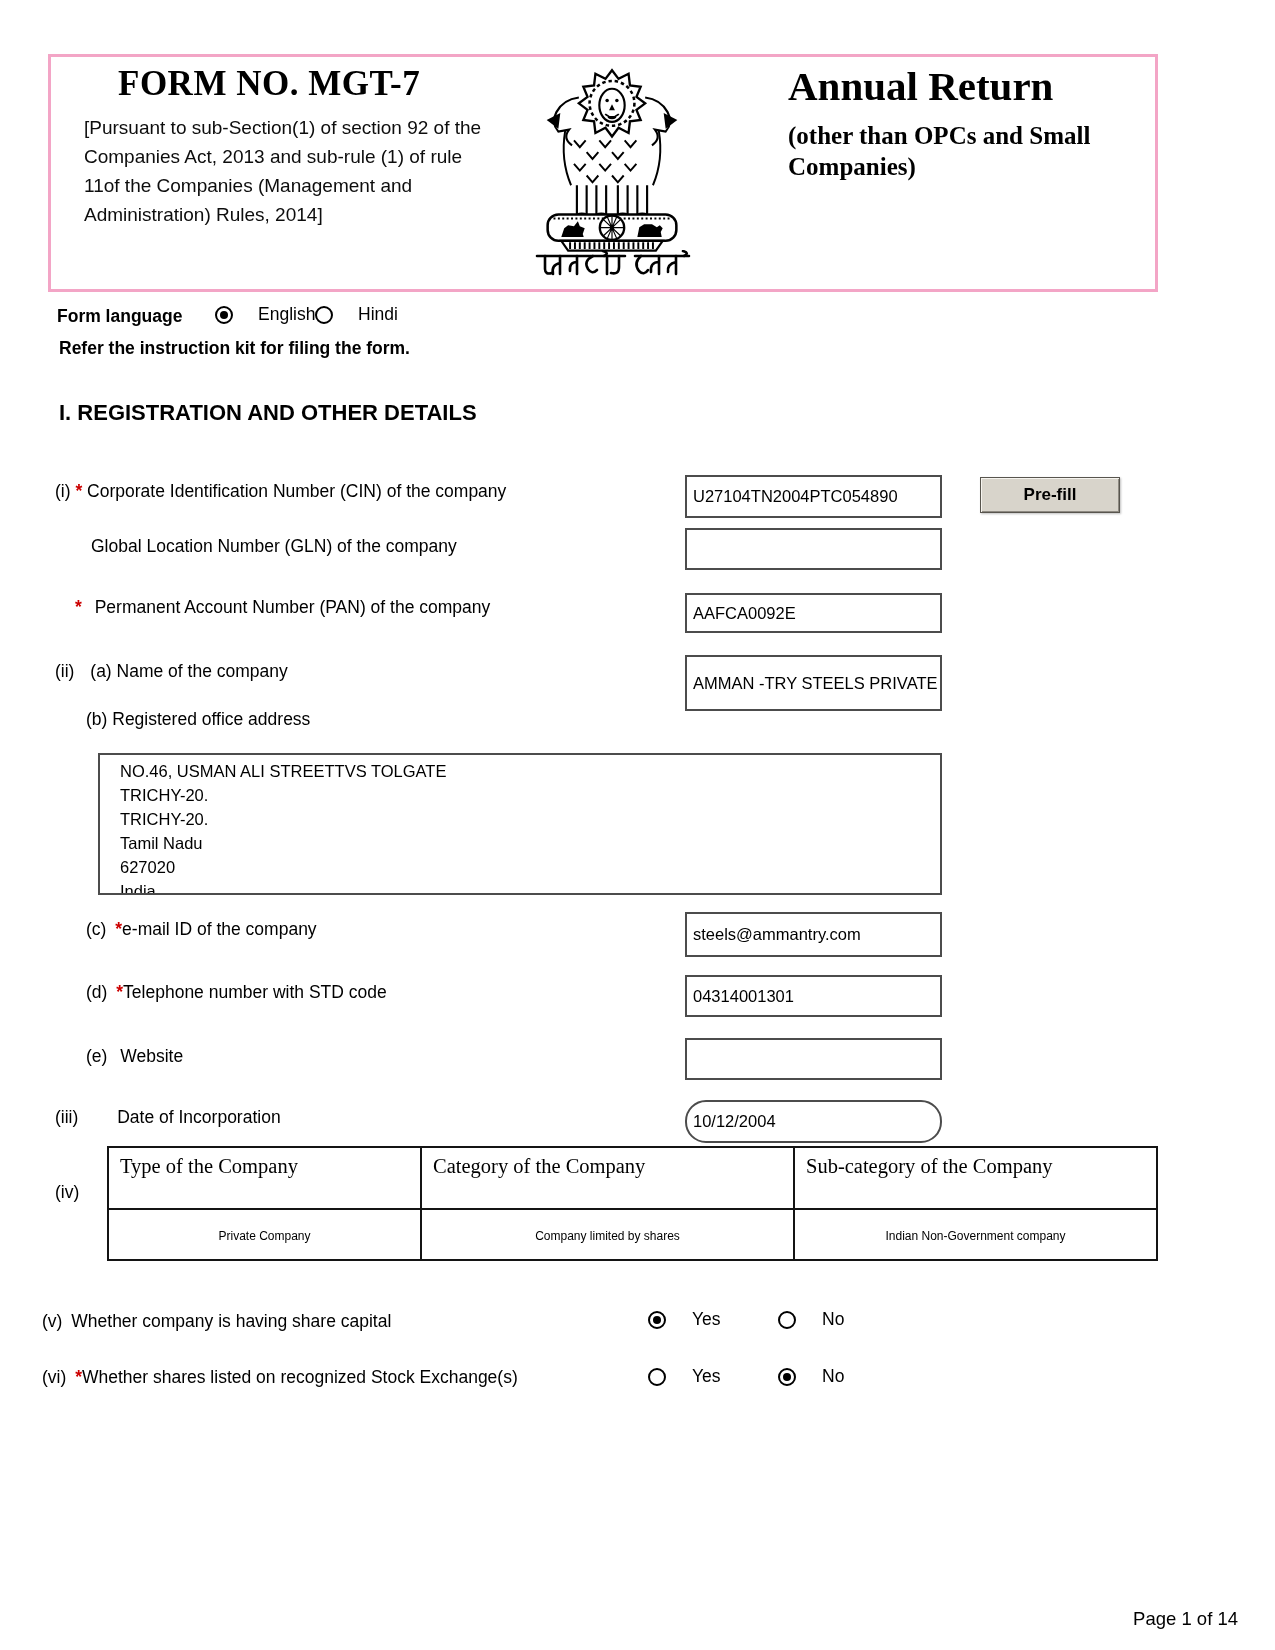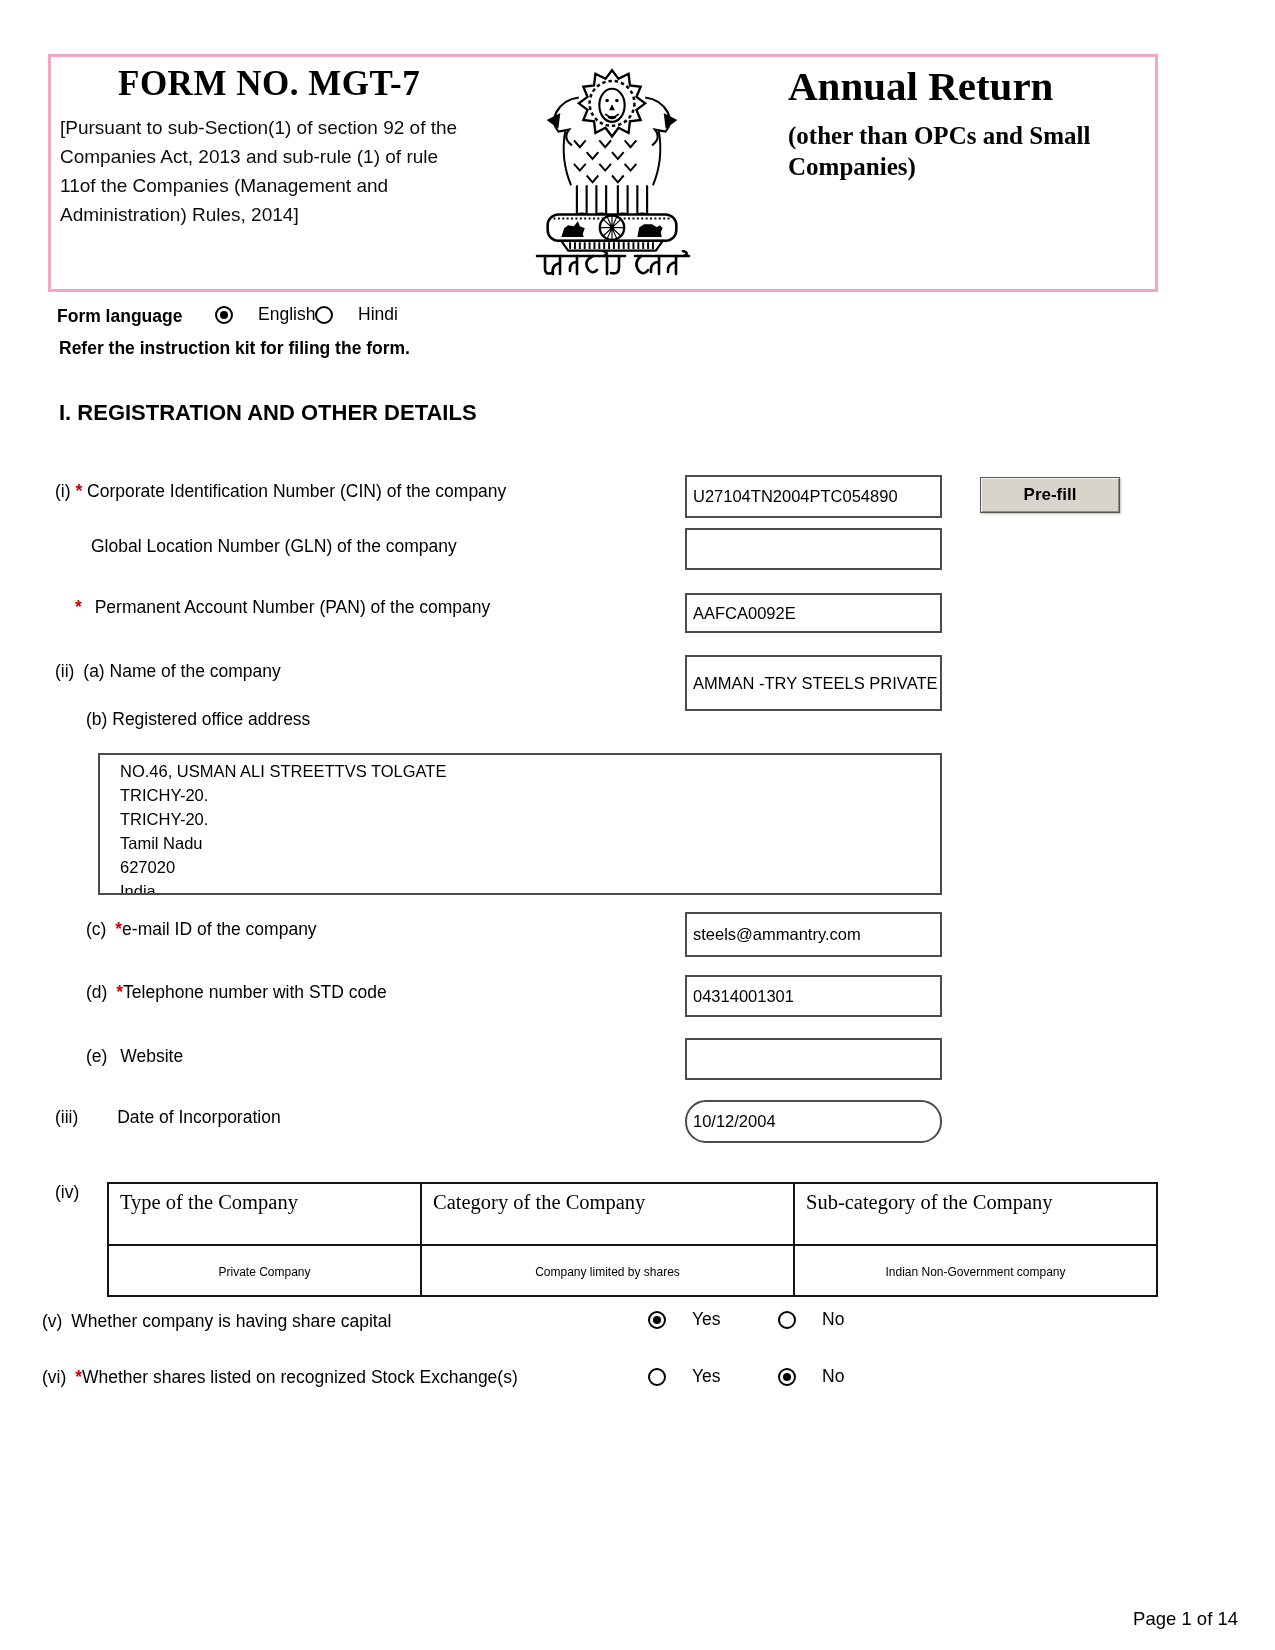--- a/index.html
+++ b/index.html
@@ -6,21 +6,21 @@
   html,body { background:#ffffff; }
   .page {
     position:relative; width:1275px; height:1650px; margin:0 auto;
     background:#ffffff; font-family:"Liberation Sans", sans-serif; color:#000;
     overflow:hidden;
   }
   .abs { position:absolute; }
   
   .header-box { left:48px; top:54px; width:1110px; height:238px; border:3px solid #f3a5c6; background:#fff; }
   .form-no { left:94px; top:64px; font-family:"Liberation Serif", serif; font-weight:bold; font-size:35px; letter-spacing:.5px;margin-left:24px; }
-  .pursuant { left:60px; top:113px; width:404px; font-size:19px; line-height:29px; color:#0d0d0d; }
+  .pursuant { left:84px; top:113px; width:404px; font-size:19px; line-height:29px; color:#0d0d0d; }
   .annual-title { left:788px; top:62px; font-family:"Liberation Serif", serif; font-weight:bold; font-size:41px; }
   .annual-sub { left:788px; top:120px; width:348px; font-family:"Liberation Serif", serif; font-weight:bold; font-size:25px; line-height:31px; }
   .emblem { left:534px; top:60px; }
   .motto { left:520px; top:250px; width:185px; text-align:center; }
   
   .lbl { font-size:17.5px; white-space:nowrap; }
   .b { font-weight:bold; }
   .req { color:#cc0000; font-weight:bold; }
   .inp {
     border:2px solid #4c4c4c; background:#fff; font-size:16.5px;
@@ -33,21 +33,21 @@
   }
   .radio { display:inline-flex; align-items:center; gap:25px; font-size:17.5px; }
   .radio .circ { width:18px; height:18px; border:2px solid #000; border-radius:50%; position:relative; flex:0 0 auto; background:#fff; }
   .radio.checked .circ::after { content:""; position:absolute; inset:3px; background:#000; border-radius:50%; }
   .radio.wide { gap:26px; }
   .addr {
     border:2px solid #4c4c4c; background:#fff; font-size:16.5px; line-height:24px;
     padding:4px 20px; white-space:pre-line; overflow:hidden;
   }
   
-  .ctable { left:107px; top:1182px; width:1051px; height:115px; border:2px solid #141414; display:grid;
+  .ctable { left:107px; top:1146px; width:1051px; height:115px; border:2px solid #141414; display:grid;
     grid-template-columns:313px 373px 361px; grid-template-rows:62px 51px; background:#fff; }
   .ctable .cell { border-right:2px solid #141414; }
   .ctable .cell:nth-child(3n) { border-right:none; }
   .ctable .hcell { border-bottom:2px solid #141414; font-family:"Liberation Serif", serif; font-size:20.5px; padding:7px 0 0 11px; }
   .ctable .bcell { font-size:12px; display:flex; align-items:center; justify-content:center; }
   .pagenum { right:37px; top:1608px; font-size:18.5px; }
 </style>
 </head>
 <body>
 
@@ -153,21 +153,21 @@
   <div class="abs inp" style="left:685px; top:528px; width:257px; height:42px;"></div>
 
   <div class="abs lbl" style="left:75px; top:597px;">
     <span class="req">*</span>
     <span style="margin-left:8px;">Permanent Account Number (PAN) of the company</span>
   </div>
   <div class="abs inp" style="left:685px; top:593px; width:257px; height:40px;">AAFCA0092E</div>
 
   <div class="abs lbl" style="left:55px; top:661px;">
     <span>(ii)</span>
-    <span style="margin-left:4px;">(a) Name of the company</span>
+    <span style="margin-left:11px;">(a) Name of the company</span>
   </div>
   <div class="abs inp" style="left:685px; top:655px; width:257px; height:56px;">AMMAN -TRY STEELS PRIVATE</div>
 
   <div class="abs lbl" style="left:86px; top:709px;">(b) Registered office address</div>
   <div class="abs addr" style="left:98px; top:753px; width:844px; height:142px;">NO.46, USMAN ALI STREETTVS TOLGATE
 TRICHY-20.
 TRICHY-20.
 Tamil Nadu
 627020
 India</div>

